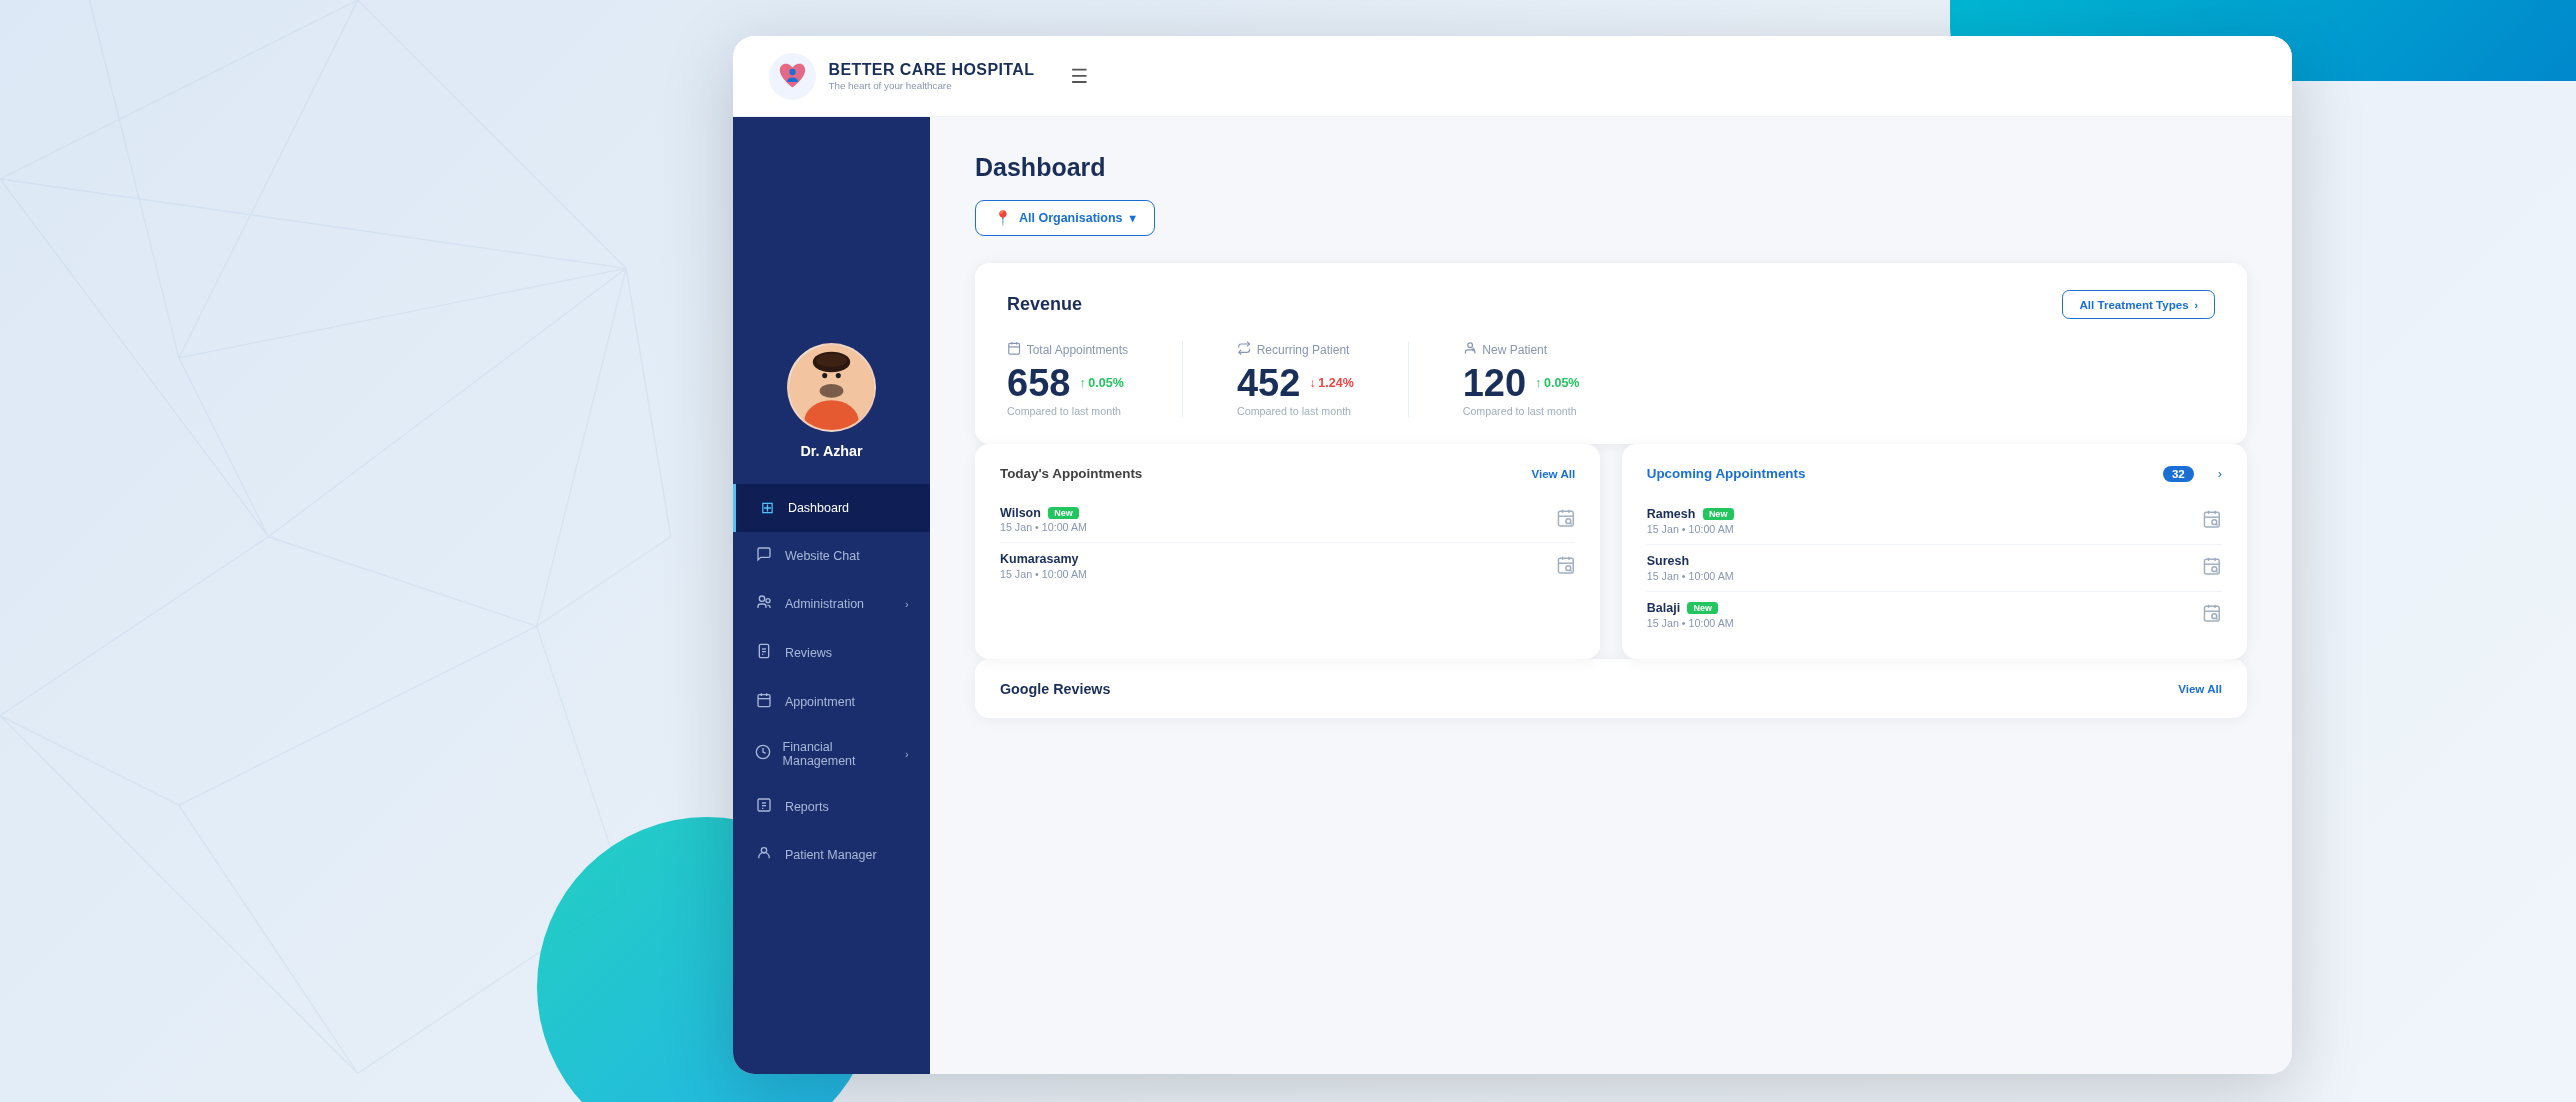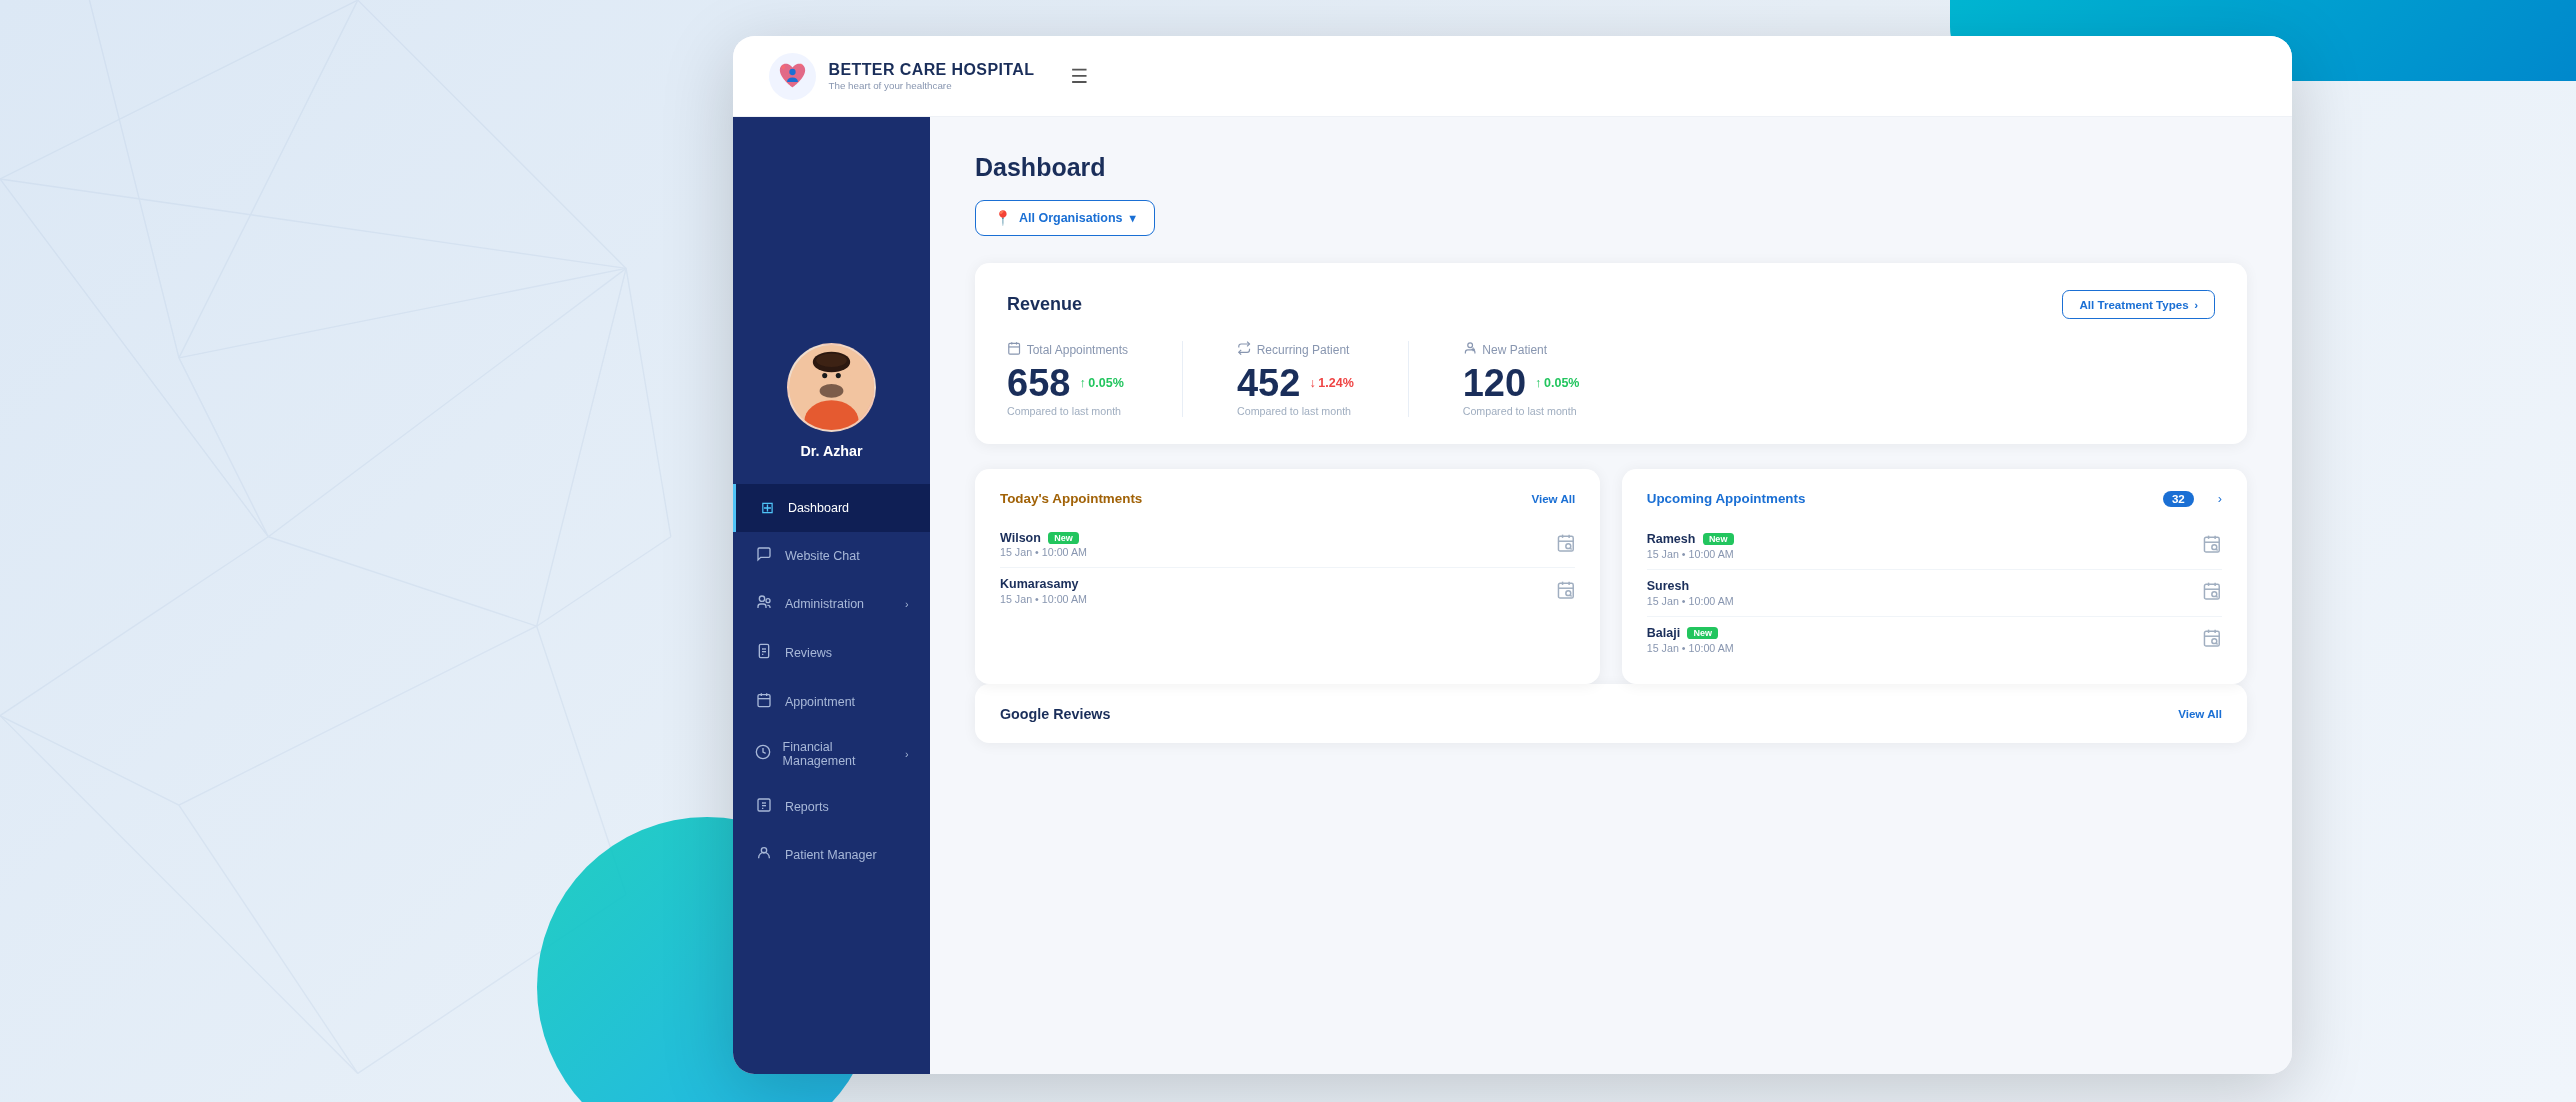--- a/index.html
+++ b/index.html
@@ -221,21 +221,20 @@
       font-weight: 600;
       cursor: pointer;
       margin-bottom: 27px;
     }
 
     
     .revenue-section {
       background: #fff;
       border-radius: 14.3px;
       padding: 27px 32px;
-      margin-bottom: 25px;
       box-shadow: 0 1.8px 14.3px rgba(0,0,0,0.06);
     }
 
     .revenue-header {
       display: flex;
       align-items: center;
       justify-content: space-between;
       margin-bottom: 21.5px;
     }
 
@@ -331,21 +330,21 @@
     .appt-card-header {
       display: flex;
       align-items: center;
       justify-content: space-between;
       margin-bottom: 16px;
     }
 
     .appt-card-title {
       font-size: 13.4px;
       font-weight: 700;
-      color: #a16207;
+      color: #404040;
     }
 
     .view-all-link {
       font-size: 11.6px;
       color: #1a6fd4;
       font-weight: 600;
       cursor: pointer;
     }
 
     .appt-badge {

